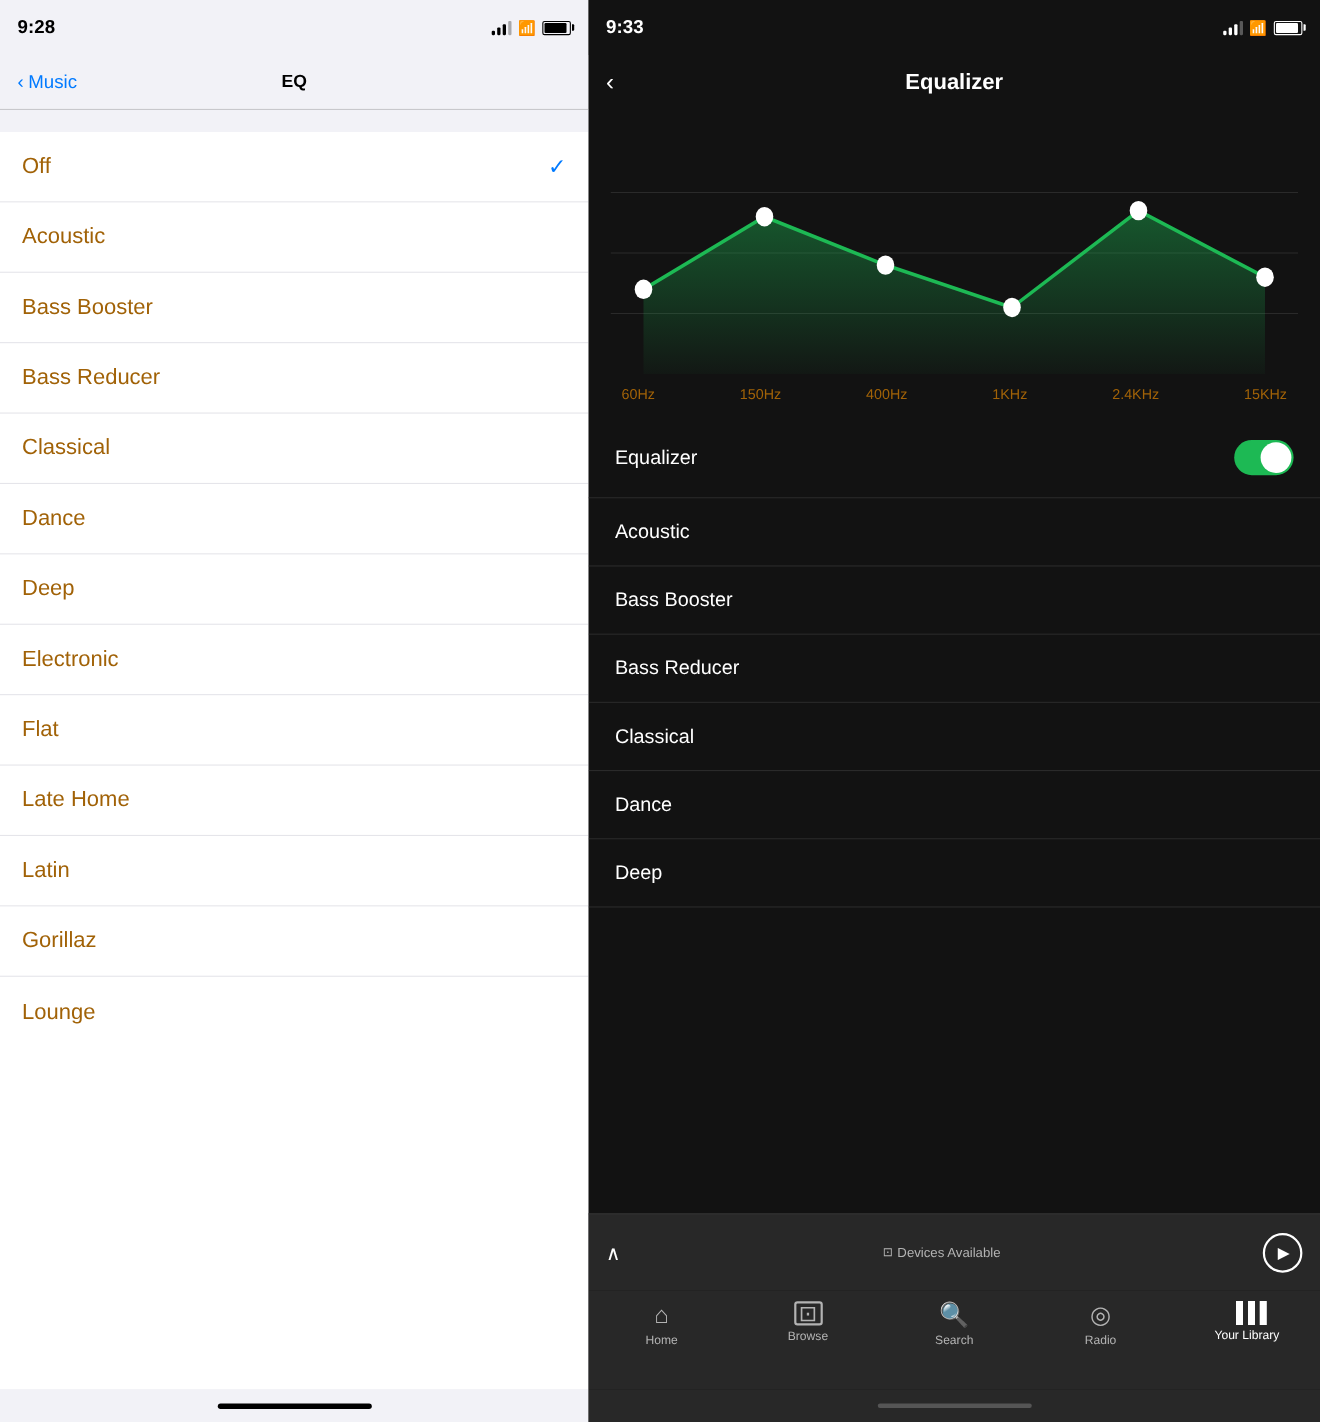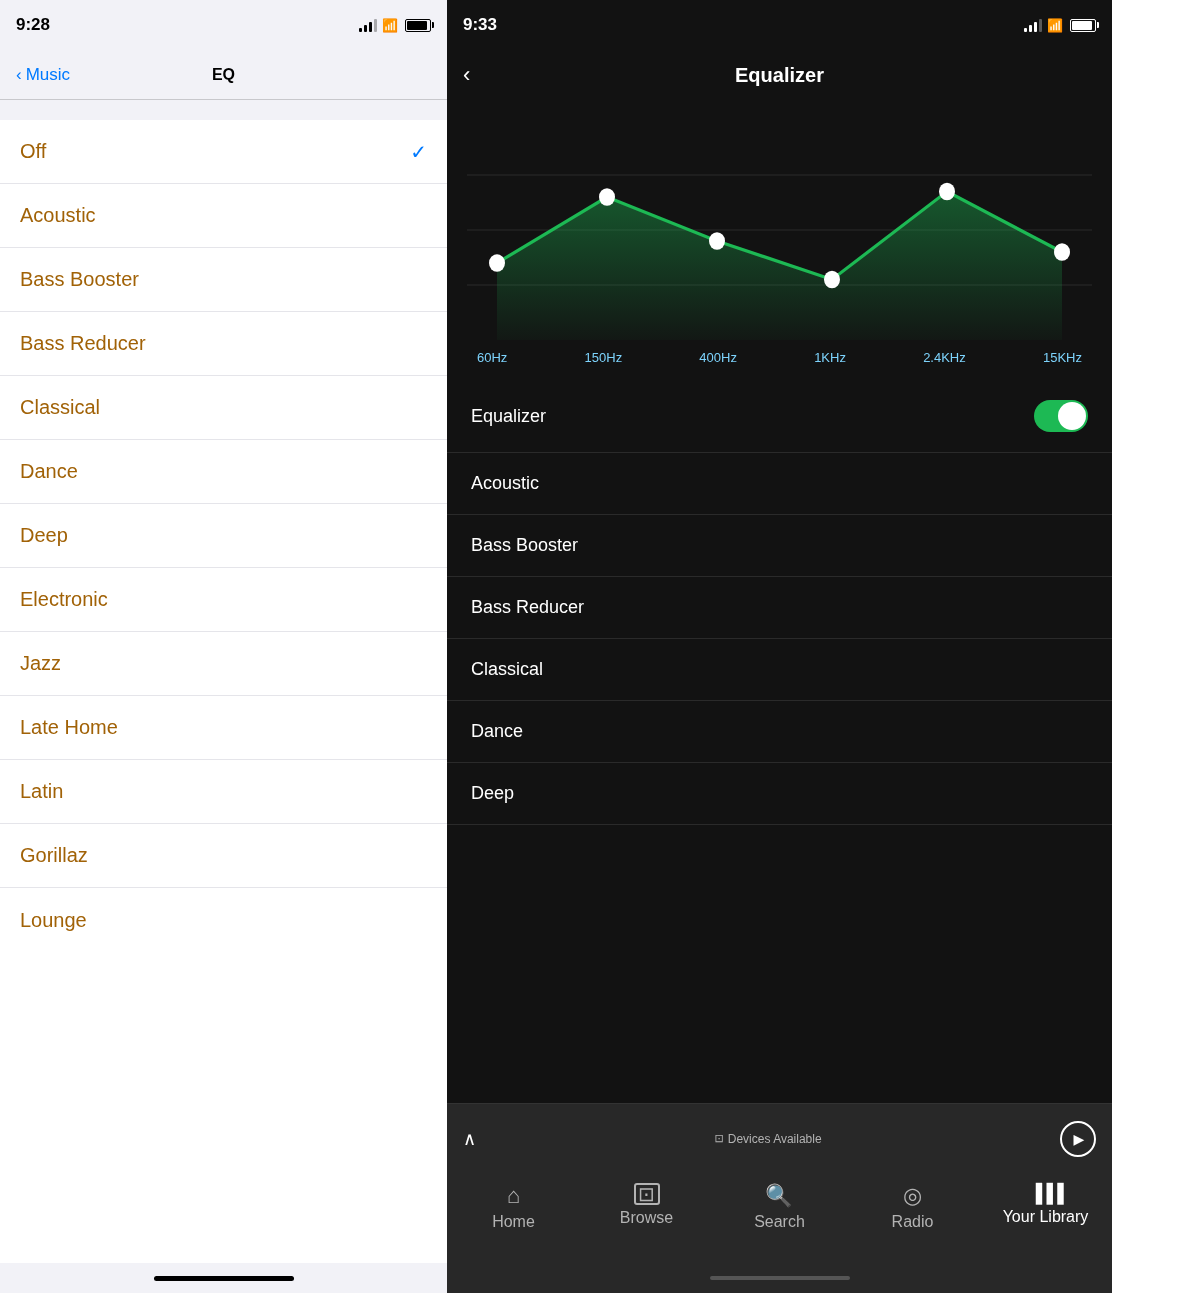--- a/index.html
+++ b/index.html
@@ -6,21 +6,21 @@
     body {
       width: 1200px;
       height: 1293px;
       display: flex;
       font-family: -apple-system, BlinkMacSystemFont, 'Helvetica Neue', Arial, sans-serif;
       overflow: hidden;
     }
 
     
     .left-panel {
-      width: 447px;
+      width: 535px;
       height: 1293px;
       background: #f2f2f7;
       display: flex;
       flex-direction: column;
       overflow: hidden;
     }
 
     .left-status-bar {
       height: 50px;
       background: #f2f2f7;
@@ -195,21 +195,21 @@
     }
 
     .eq-freq-labels {
       display: flex;
       justify-content: space-between;
       padding: 6px 10px 0 10px;
     }
 
     .eq-freq-label {
       font-size: 13px;
-      color: #7dd3fc;
+      color: #a16207;
       text-align: center;
     }
 
     
     .eq-toggle-row {
       display: flex;
       align-items: center;
       justify-content: space-between;
       padding: 20px 24px;
       border-bottom: 1px solid #2a2a2a;
@@ -321,21 +321,21 @@
     .nav-icon {
       font-size: 22px;
       color: #b3b3b3;
     }
 
     .nav-icon.active {
       color: #fff;
     }
 
     .nav-label {
-      font-size: 16px;
+      font-size: 11px;
       color: #b3b3b3;
     }
 
     .nav-label.active {
       color: #fff;
     }
 
     .home-indicator-right {
       height: 30px;
       background: #282828;
@@ -465,21 +465,21 @@
     <div class="eq-item">
       <span class="eq-item-text">Dance</span>
     </div>
     <div class="eq-item">
       <span class="eq-item-text">Deep</span>
     </div>
     <div class="eq-item">
       <span class="eq-item-text">Electronic</span>
     </div>
     <div class="eq-item">
-      <span class="eq-item-text">Jazz</span>
+      <span class="eq-item-text">Flat</span>
     </div>
     <div class="eq-item">
       <span class="eq-item-text">Late Home</span>
     </div>
     <div class="eq-item">
       <span class="eq-item-text">Latin</span>
     </div>
     <div class="eq-item">
       <span class="eq-item-text">Gorillaz</span>
     </div>

